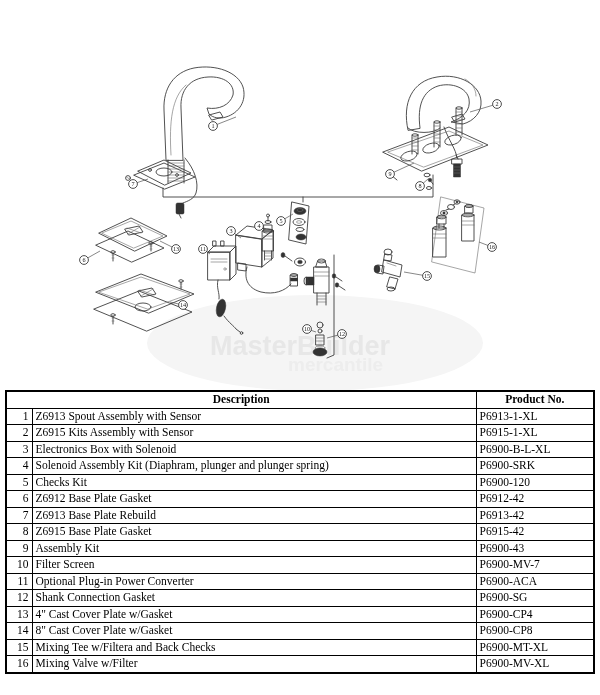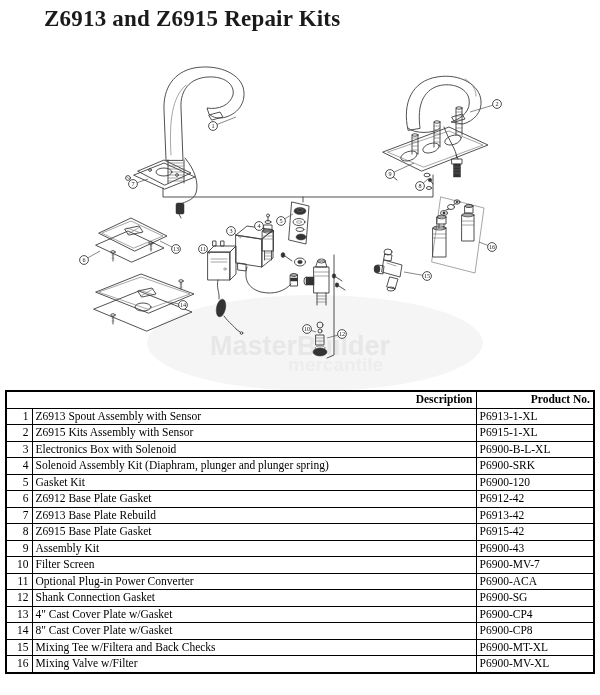--- a/index.html
+++ b/index.html
@@ -16,30 +16,29 @@
   .wm-el{fill:#f5f5f5;}
   .wm-t1{fill:#e7e7e7;font-family:"Liberation Sans",sans-serif;font-weight:bold;font-size:27px;}
   .wm-t2{fill:#ededed;font-family:"Liberation Sans",sans-serif;font-weight:bold;font-size:19px;}
   .callout-line{stroke:#555;stroke-width:.7;fill:none;}
   .callout-circle{fill:#fff;stroke:#3a3a3a;stroke-width:.9;}
   .callout-num{fill:#222;font-family:"Liberation Serif",serif;font-size:6.2px;text-anchor:middle;}
   table.parts{position:absolute;left:5px;top:390px;width:590px;border-collapse:collapse;
       border:2px solid #000;table-layout:fixed;}
   table.parts th,table.parts td{border:1.4px solid #000;font-size:11.5px;line-height:15.5px;
       height:15.5px;padding:0 3px;overflow:hidden;white-space:nowrap;color:#000;}
-  table.parts th{text-align:right;font-weight:bold;}
+  table.parts th{text-align:center;font-weight:bold;}
   td.c-num{width:22px;text-align:right;padding-right:2px;}
   col.num{width:26px;} col.desc{width:auto;} col.prod{width:118px;}
 </style>
 </head>
 <body>
 
 <div class="page">
 
-  <h1 class="title">Z6913 and Z6915 Repair Kits</h1>
 
   <svg id="diagram" viewBox="0 0 600 335" xmlns="http://www.w3.org/2000/svg">
 
     <g>
       <ellipse class="wm-el" cx="315" cy="288" rx="168" ry="48"></ellipse>
       <text class="wm-t1" x="210" y="300">MasterBuilder</text>
       <text class="wm-t2" x="288" y="316">mercantile</text>
     </g>
 
     <g>
@@ -354,21 +353,21 @@
           <td class="c-desc">Electronics Box with Solenoid</td>
           <td class="c-prod">P6900-B-L-XL</td>
         </tr>
         <tr>
           <td class="c-num">4</td>
           <td class="c-desc">Solenoid Assembly Kit (Diaphram, plunger and plunger spring)</td>
           <td class="c-prod">P6900-SRK</td>
         </tr>
         <tr>
           <td class="c-num">5</td>
-          <td class="c-desc">Gasket Kit</td>
+          <td class="c-desc">Checks Kit</td>
           <td class="c-prod">P6900-120</td>
         </tr>
         <tr>
           <td class="c-num">6</td>
           <td class="c-desc">Z6912 Base Plate Gasket</td>
           <td class="c-prod">P6912-42</td>
         </tr>
         <tr>
           <td class="c-num">7</td>
           <td class="c-desc">Z6913 Base Plate Rebuild</td>

